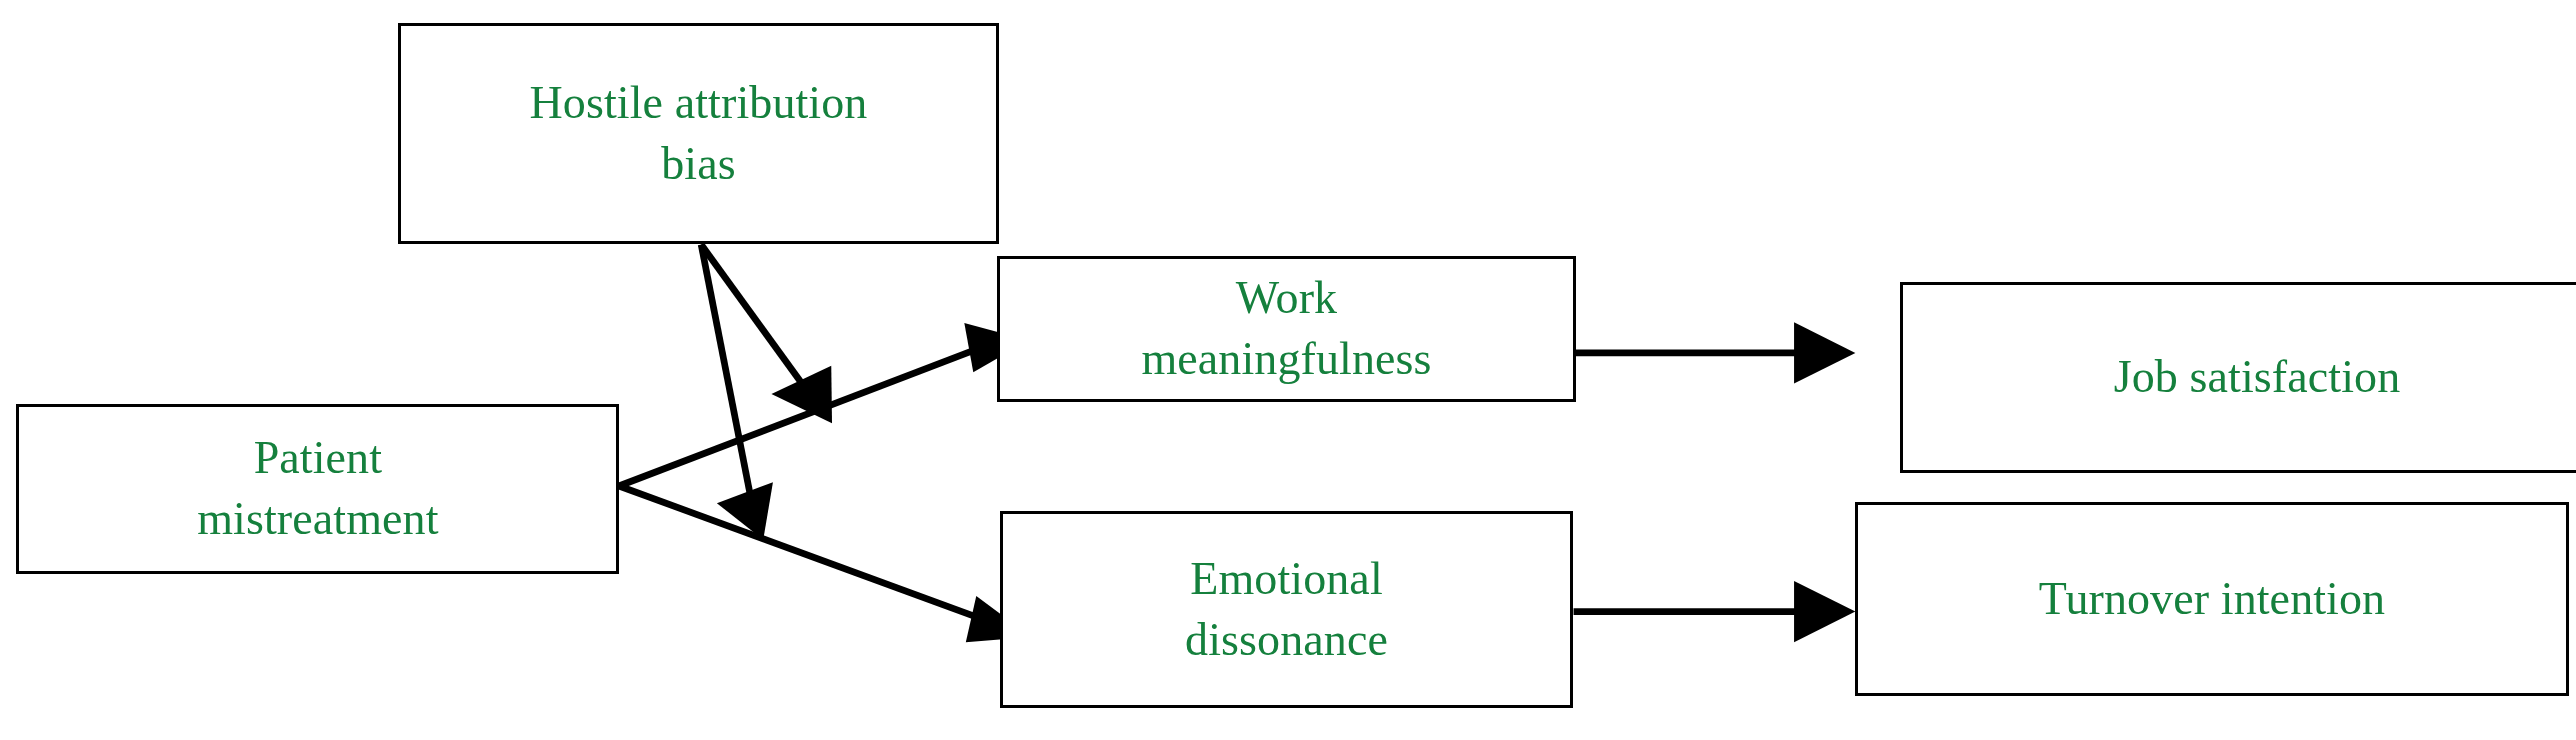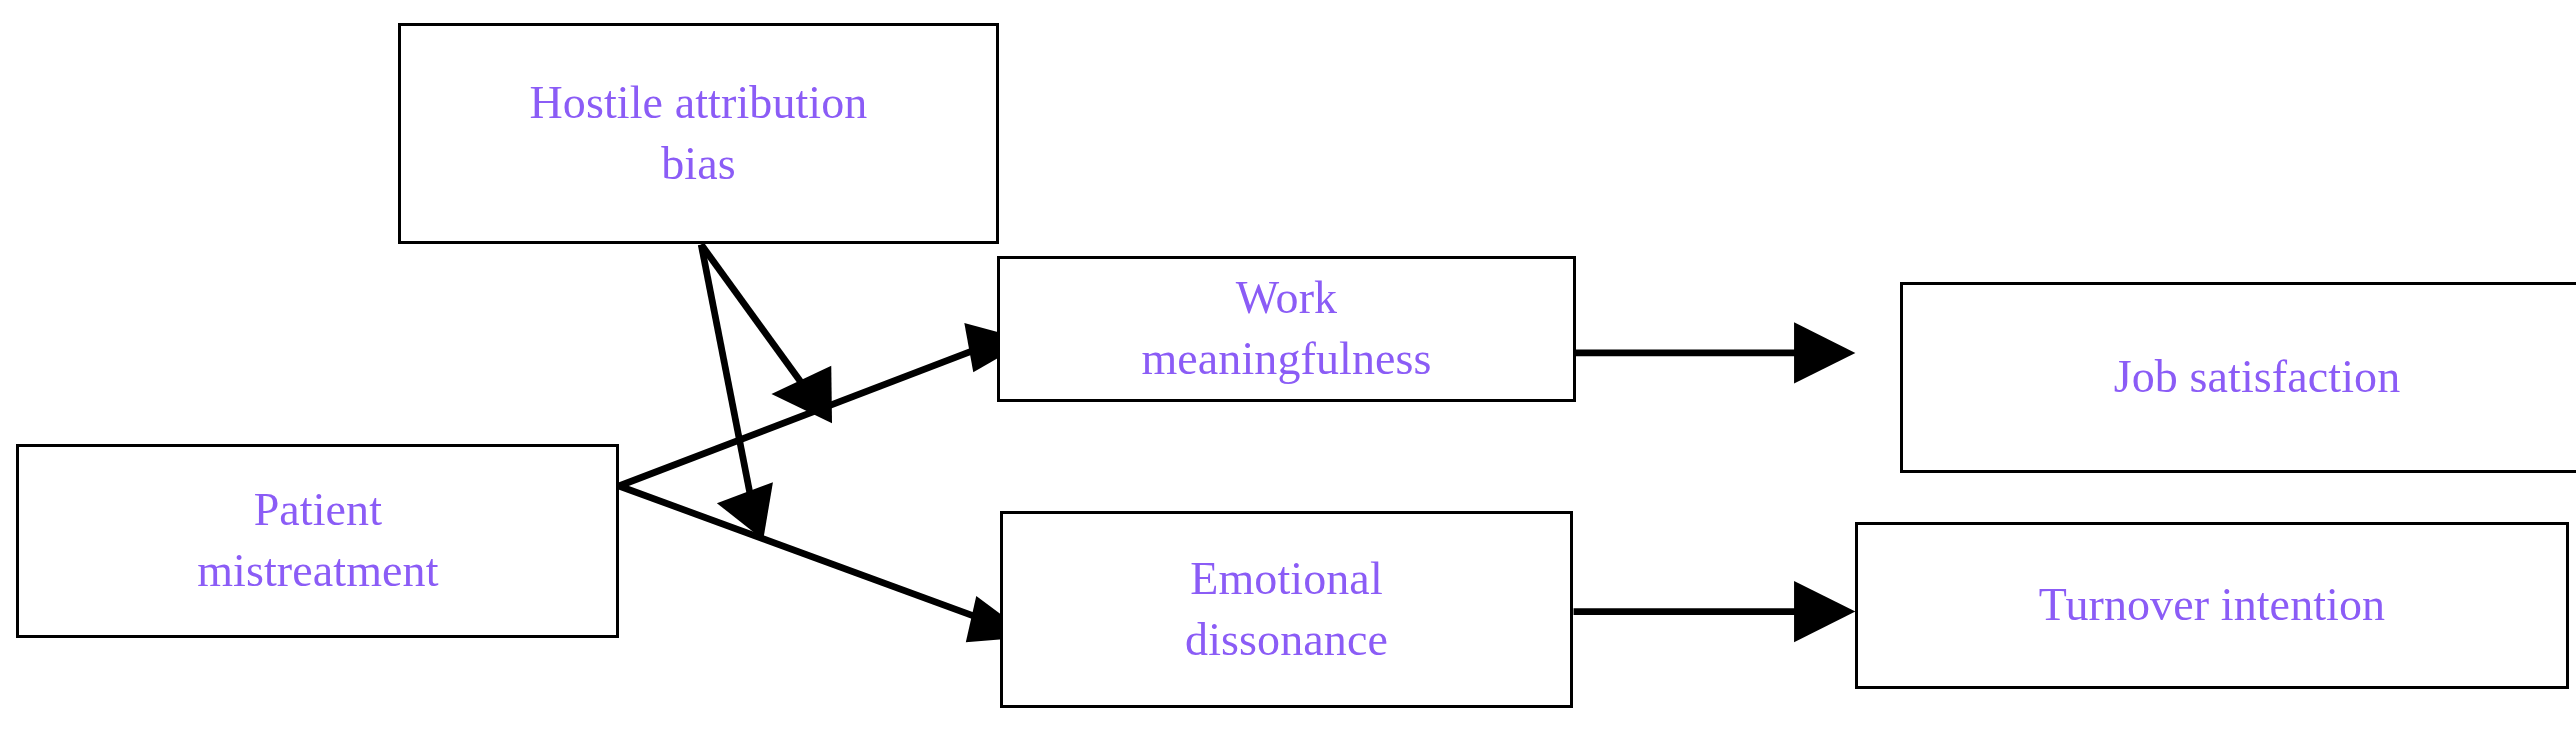--- a/index.html
+++ b/index.html
@@ -28,37 +28,37 @@
   .node-box {
     position: absolute;
     box-sizing: border-box;
     border: 3.7px solid #000000;
     background: #ffffff;
     display: flex;
     align-items: center;
     justify-content: center;
     text-align: center;
     line-height: 1.32;
-    color: #8b5cf6;
+    color: #15803d;
     font-size: 46px;
     font-weight: 400;
     letter-spacing: 0.1px;
     padding: 0 10.5px;
   }
   .node-label {
     display: block;
     white-space: pre-line;
   }
   
   #node-hostile-attribution-bias { left: 398px; top: 23px;  width: 601px; height: 221px; }
-  #node-patient-mistreatment     { left: 16.4px;  top: 404px; width: 603px; height: 194px; margin-top: 40px; }
+  #node-patient-mistreatment     { left: 16.4px;  top: 404px; width: 603px; height: 170px; }
   #node-work-meaningfulness      { left: 997px;top: 256px; width: 579px; height: 146px; }
   #node-emotional-dissonance     { left: 1000px;top: 511px; width: 573px; height: 197px; justify-content: center; }
   #node-job-satisfaction         { left: 1900px;top: 268px; width: 714px; height: 191px; margin-top: 14px; }
-  #node-turnover-intention       { left: 1855px;top: 522px; width: 714px; height: 167px; justify-content: center; }
+  #node-turnover-intention       { left: 1855px;top: 502px; width: 714px; height: 194px; justify-content: center; }
 </style>
 </head>
 <body>
 
 <div id="diagram-root">
 
   <svg id="edge-layer" viewBox="0 0 3446 991" width="2576" height="741" xmlns="http://www.w3.org/2000/svg">
 
     <g>
       <line x1="828" y1="650" x2="1320" y2="462" stroke="#000000" stroke-width="9" stroke-linecap="butt"></line>

